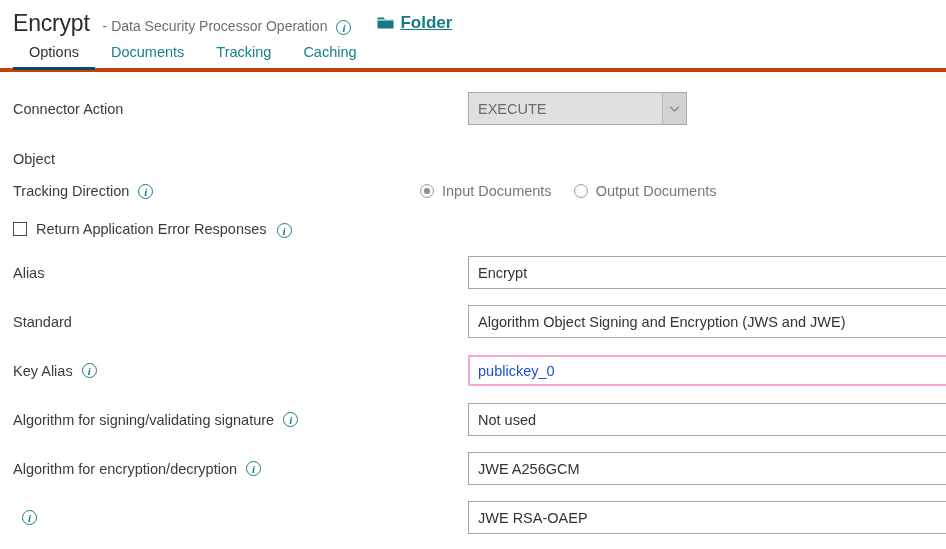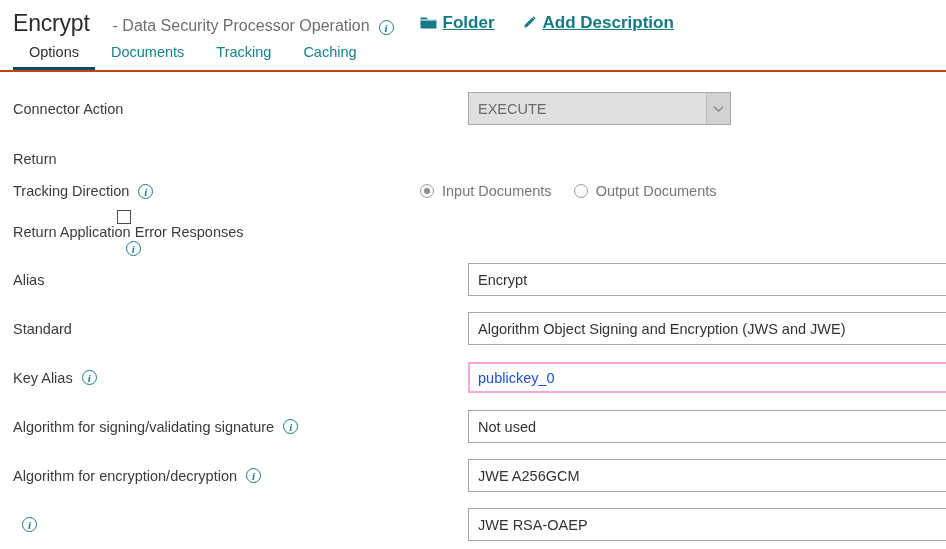--- a/index.html
+++ b/index.html
@@ -24,23 +24,23 @@
     box-sizing: border-box;
     white-space: nowrap;
   }
   .title-main {
     font-size: 23px;
     font-weight: 400;
     color: #2b2b2b;
     letter-spacing: -0.2px;
   }
   .title-sub {
-    font-size: 16px;
+    font-size: 14px;
     color: #6e6e6e;
-    margin-left: 23px;
+    margin-left: 13px;
   }
   .info-icon {
     display: inline-block;
     width: 15px;
     height: 15px;
     border-radius: 50%;
     border: 1.3px solid #1b7b88;
     color: #1b7b88;
     font-family: "Liberation Serif", serif;
     font-style: italic;
@@ -76,21 +76,21 @@
     align-items: center;
   }
 
   
   .tabbar {
     position: relative;
     height: 34px;
     padding-left: 13px;
     display: flex;
     align-items: flex-start;
-    border-bottom: 2px solid #c2410c;
+    border-bottom: 4px solid #c2410c;
     box-sizing: border-box;
   }
   .tab {
     font-size: 14.5px;
     color: #17818c;
     padding: 6px 16px 8px 16px;
     cursor: pointer;
     position: relative;
     white-space: nowrap;
   }
@@ -163,21 +163,21 @@
     border: 1px solid #a9a9a9;
     color: #6b6b6b;
     cursor: default;
   }
   .select.disabled .arrow {
     background: #d2d2d2;
     border-left: 1px solid #b9b9b9;
   }
   .select.disabled .arrow svg path { stroke: #8a8a8a; }
 
-  .w-execute { width: 263px; align-items: center; }
+  .w-execute { width: 219px; align-items: center; }
   .w-wide    { width: 512px; }
 
   
   .textinput {
     width: 512px;
     height: 31px;
     border: 2px solid #f9a8d4;
     background: #fff;
     box-sizing: border-box;
     font-family: "Liberation Sans", sans-serif;
@@ -212,21 +212,21 @@
   .radio-opt.checked .radio-dot::after {
     content: "";
     position: absolute;
     left: 2.6px; top: 2.6px;
     width: 6px; height: 6px;
     border-radius: 50%;
     background: #8d8d8d;
   }
 
   
-  .check-wrap { display: inline-flex; align-items: center; font-size: 14.5px; color: #3b3b3b; flex-direction: column; }
+  .check-wrap { display: inline-flex; align-items: center; font-size: 14.5px; color: #3b3b3b; }
   .checkbox {
     width: 14px;
     height: 14px;
     border: 1.4px solid #4a4a4a;
     background: #fff;
     margin-right: 9px;
     box-sizing: border-box;
     flex: 0 0 14px;
     cursor: pointer;
   }
@@ -245,29 +245,20 @@
   <a class="header-link">
     <span class="hdr-icon">
       <svg width="17" height="14" viewBox="0 0 17 14">
         <path d="M0.5 1.5 h6 l1.6 2 h8.4 v9 h-16 z" fill="#147a84"></path>
         <rect x="0.5" y="3.4" width="16" height="1.1" fill="#ffffff"></rect>
       </svg>
     </span>
     <span class="link-text">Folder</span>
   </a>
 
-  <a class="header-link">
-    <span class="hdr-icon">
-      <svg width="16" height="15" viewBox="0 0 16 15">
-        <path d="M12.6 1.2 l2.1 2.1 -8.4 8.4 -3.1 1 1 -3.1 z" fill="#147a84"></path>
-        <path d="M11.4 2.4 l2.1 2.1" stroke="#ffffff" stroke-width="1"></path>
-      </svg>
-    </span>
-    <span class="link-text">Add Description</span>
-  </a>
 </div>
 
 <div class="tabbar">
   <div class="tab active">Options</div>
   <div class="tab">Documents</div>
   <div class="tab">Tracking</div>
   <div class="tab">Caching</div>
 </div>
 
 <div class="form">
@@ -285,21 +276,21 @@
             </svg>
         </span>
       </div>
     </div>
   </div>
 
   <div class="spacer-sm"></div>
 
   <div class="row">
     <div class="label">
-      <span>Return</span>
+      <span>Object</span>
     </div>
     <div class="control"></div>
   </div>
 
   <div class="row mid">
     <div class="label">
       <span>Tracking Direction</span>
       <span class="info-icon">i</span>
     </div>
     <div class="control">

